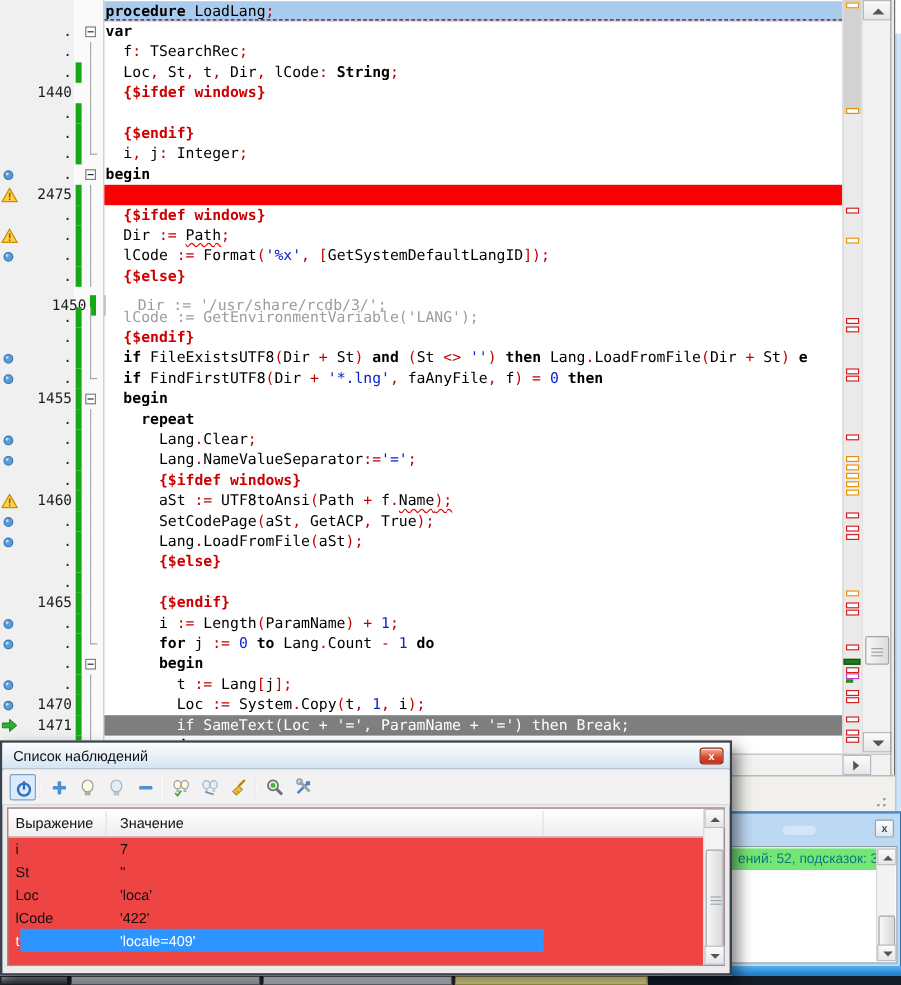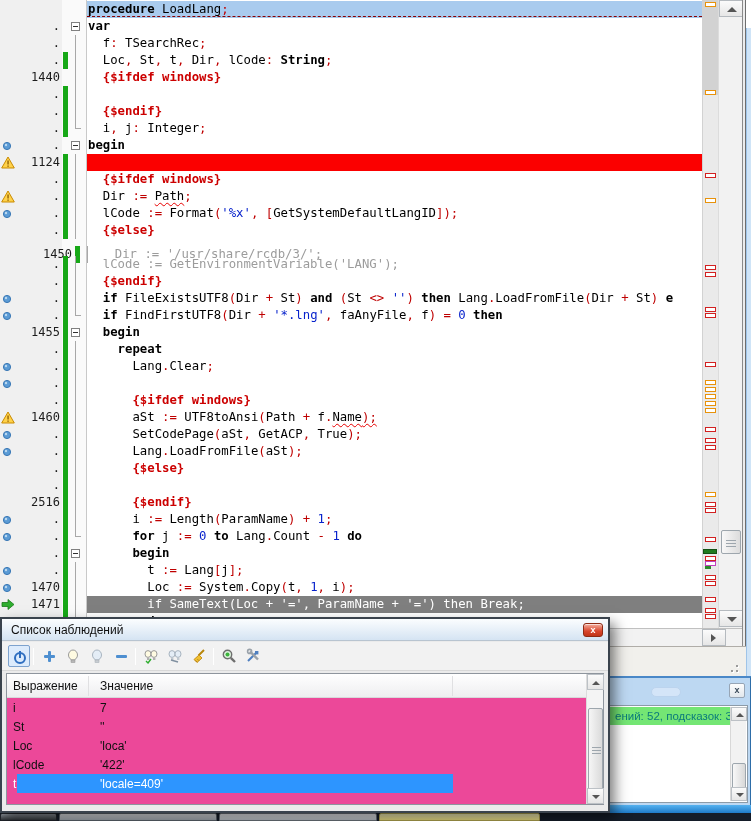--- a/index.html
+++ b/index.html
@@ -102,21 +102,21 @@
   #watch-title-text { position:absolute; left:9px; top:4px; font-size:12px; color:#101010; }
   #watch-close { position:absolute; right:5px; top:4px; width:20px; height:14px; border-radius:3px;
                  background:linear-gradient(#f4b0a0,#d8452c 60%,#c03418); border:1px solid #8e2a14;
                  color:#fff; font-size:9px; font-weight:bold; text-align:center; line-height:12px;
                  box-shadow:inset 0 1px 0 rgba(255,255,255,.6); }
   #watch-toolbar { position:absolute; left:0; right:0; top:23px; height:29px; background:#f2f2f2; border-bottom:1px solid #d8d8d8; }
   .tbtn { position:absolute; top:3px; width:22px; height:22px; border-radius:2px; }
   .tbtn.toggled { border:1px solid #7da2ce; background:#dcebfc; }
   .tbtn svg { position:absolute; left:3px; top:3px; }
   .tsep { position:absolute; top:6px; width:1px; height:17px; background:#c6c6c6; border-right:1px solid #fff; }
-  #watch-list { position:absolute; left:4px; right:4px; top:54px; bottom:6px; background:#ec4899; border:1px solid #8e959d; }
+  #watch-list { position:absolute; left:4px; right:4px; top:54px; bottom:6px; background:#ef4444; border:1px solid #8e959d; }
   #watch-header { position:absolute; left:0; right:17px; top:0; height:24px;
                   background:linear-gradient(#ffffff,#eeeef0); border-bottom:1px solid #d8d8da; }
   .hcell { position:absolute; top:5px; font-size:12px; color:#101010; }
   .hsep { position:absolute; top:2px; width:1px; height:20px; background:#e0e0e2; }
   .wrow { position:absolute; left:0; right:17px; height:19px; font-size:12px; color:#101010; }
   .wrow .sel { position:absolute; left:10px; width:436px; top:0; height:19px; background:#2d95ff; }
   .wcell-e { position:absolute; left:6px; top:3px; }
   .wcell-v { position:absolute; left:93px; top:3px; }
   .wrow.selected .wcell-e, .wrow.selected .wcell-v { color:#fff; }
   #watch-scroll { position:absolute; right:0; top:0; bottom:0; width:17px; background:#f4f4f4; border-left:1px solid #dcdcdc; }
@@ -154,21 +154,21 @@
           <div class="line" style="top: 103px;"><div class="lnum">.</div><div class="chgbar"></div><div class="fold"><div class="fline"></div></div><div class="code"><span class="c-d">  {$endif}</span></div></div>
           <div class="line" style="top: 120px;"><div class="lnum">.</div><div class="chgbar"></div><div class="fold"><div class="ftickv"></div><div class="ftickh"></div></div><div class="code"><span class="c-t">  i</span><span class="c-y">, </span><span class="c-t">j</span><span class="c-y">: </span><span class="c-t">Integer</span><span class="c-y">;</span></div></div>
           <div class="line" style="top: 137px;"><div class="licon"><svg width="13" height="13" viewBox="0 0 13 13">
                 <circle cx="6" cy="7" r="3.6" fill="#5b9bd5" stroke="#3a78b5"></circle>
                 <circle cx="5" cy="6" r="1.2" fill="#bcd9f0"></circle>
               </svg></div><div class="lnum">.</div><div class="fold"><div class="fbox"></div></div><div class="code"><span class="c-k">begin</span></div></div>
           <div class="line" style="top: 154px;"><div class="line-bg bg-err"></div><div class="licon"><svg width="14" height="13" viewBox="0 0 14 13">
                 <polygon points="7,1 13.3,12 0.7,12" fill="#ffd24a" stroke="#c88a00" stroke-width="1"></polygon>
                 <rect x="6.4" y="4.5" width="1.3" height="4" fill="#8a5a00"></rect>
                 <rect x="6.4" y="9.5" width="1.3" height="1.3" fill="#8a5a00"></rect>
-              </svg></div><div class="lnum">1124</div><div class="chgbar"></div><div class="fold"><div class="fline"></div></div></div>
+              </svg></div><div class="lnum">2475</div><div class="chgbar"></div><div class="fold"><div class="fline"></div></div></div>
           <div class="line" style="top: 171px;"><div class="lnum">.</div><div class="chgbar"></div><div class="fold"><div class="fline"></div></div><div class="code"><span class="c-d">  {$ifdef windows}</span></div></div>
           <div class="line" style="top: 188px;"><div class="licon"><svg width="14" height="13" viewBox="0 0 14 13">
                 <polygon points="7,1 13.3,12 0.7,12" fill="#ffd24a" stroke="#c88a00" stroke-width="1"></polygon>
                 <rect x="6.4" y="4.5" width="1.3" height="4" fill="#8a5a00"></rect>
                 <rect x="6.4" y="9.5" width="1.3" height="1.3" fill="#8a5a00"></rect>
               </svg></div><div class="lnum">.</div><div class="chgbar"></div><div class="fold"><div class="fline"></div></div><div class="code"><span class="c-t">  Dir </span><span class="c-y">:= </span><span class="c-t c-e">Path</span><span class="c-y">;</span></div></div>
           <div class="line" style="top: 205px;"><div class="licon"><svg width="13" height="13" viewBox="0 0 13 13">
                 <circle cx="6" cy="7" r="3.6" fill="#5b9bd5" stroke="#3a78b5"></circle>
                 <circle cx="5" cy="6" r="1.2" fill="#bcd9f0"></circle>
               </svg></div><div class="lnum">.</div><div class="chgbar"></div><div class="fold"><div class="fline"></div></div><div class="code"><span class="c-t">  lCode </span><span class="c-y">:= </span><span class="c-t">Format</span><span class="c-y">(</span><span class="c-s">'%x'</span><span class="c-y">, [</span><span class="c-t">GetSystemDefaultLangID</span><span class="c-y">]);</span></div></div>
@@ -186,38 +186,38 @@
               </svg></div><div class="lnum">.</div><div class="chgbar"></div><div class="fold"><div class="ftickv"></div><div class="ftickh"></div></div><div class="code"><span class="c-k">  if </span><span class="c-t">FindFirstUTF8</span><span class="c-y">(</span><span class="c-t">Dir </span><span class="c-y">+ </span><span class="c-s">'*.lng'</span><span class="c-y">, </span><span class="c-t">faAnyFile</span><span class="c-y">, </span><span class="c-t">f</span><span class="c-y">) = </span><span class="c-n">0</span><span class="c-k"> then</span></div></div>
           <div class="line" style="top: 324px;"><div class="lnum">1455</div><div class="chgbar"></div><div class="fold"><div class="fbox"></div></div><div class="code"><span class="c-k">  begin</span></div></div>
           <div class="line" style="top: 341px;"><div class="lnum">.</div><div class="chgbar"></div><div class="fold"><div class="fline"></div></div><div class="code"><span class="c-k">    repeat</span></div></div>
           <div class="line" style="top: 358px;"><div class="licon"><svg width="13" height="13" viewBox="0 0 13 13">
                 <circle cx="6" cy="7" r="3.6" fill="#5b9bd5" stroke="#3a78b5"></circle>
                 <circle cx="5" cy="6" r="1.2" fill="#bcd9f0"></circle>
               </svg></div><div class="lnum">.</div><div class="chgbar"></div><div class="fold"><div class="fline"></div></div><div class="code"><span class="c-t">      Lang</span><span class="c-y">.</span><span class="c-t">Clear</span><span class="c-y">;</span></div></div>
           <div class="line" style="top: 375px;"><div class="licon"><svg width="13" height="13" viewBox="0 0 13 13">
                 <circle cx="6" cy="7" r="3.6" fill="#5b9bd5" stroke="#3a78b5"></circle>
                 <circle cx="5" cy="6" r="1.2" fill="#bcd9f0"></circle>
-              </svg></div><div class="lnum">.</div><div class="chgbar"></div><div class="fold"><div class="fline"></div></div></div>
+              </svg></div><div class="lnum">.</div><div class="chgbar"></div><div class="fold"><div class="fline"></div></div><div class="code"><span class="c-t">      Lang</span><span class="c-y">.</span><span class="c-t">NameValueSeparator</span><span class="c-y">:=</span><span class="c-s">'='</span><span class="c-y">;</span></div></div>
           <div class="line" style="top: 392px;"><div class="lnum">.</div><div class="chgbar"></div><div class="fold"><div class="fline"></div></div><div class="code"><span class="c-d">      {$ifdef windows}</span></div></div>
           <div class="line" style="top: 409px;"><div class="licon"><svg width="14" height="13" viewBox="0 0 14 13">
                 <polygon points="7,1 13.3,12 0.7,12" fill="#ffd24a" stroke="#c88a00" stroke-width="1"></polygon>
                 <rect x="6.4" y="4.5" width="1.3" height="4" fill="#8a5a00"></rect>
                 <rect x="6.4" y="9.5" width="1.3" height="1.3" fill="#8a5a00"></rect>
               </svg></div><div class="lnum">1460</div><div class="chgbar"></div><div class="fold"><div class="fline"></div></div><div class="code"><span class="c-t">      aSt </span><span class="c-y">:= </span><span class="c-t">UTF8toAnsi</span><span class="c-y">(</span><span class="c-t">Path </span><span class="c-y">+ </span><span class="c-t">f</span><span class="c-y">.</span><span class="c-t c-e">Name</span><span class="c-y c-e">);</span></div></div>
           <div class="line" style="top: 426px;"><div class="licon"><svg width="13" height="13" viewBox="0 0 13 13">
                 <circle cx="6" cy="7" r="3.6" fill="#5b9bd5" stroke="#3a78b5"></circle>
                 <circle cx="5" cy="6" r="1.2" fill="#bcd9f0"></circle>
               </svg></div><div class="lnum">.</div><div class="chgbar"></div><div class="fold"><div class="fline"></div></div><div class="code"><span class="c-t">      SetCodePage</span><span class="c-y">(</span><span class="c-t">aSt</span><span class="c-y">, </span><span class="c-t">GetACP</span><span class="c-y">, </span><span class="c-t">True</span><span class="c-y">);</span></div></div>
           <div class="line" style="top: 443px;"><div class="licon"><svg width="13" height="13" viewBox="0 0 13 13">
                 <circle cx="6" cy="7" r="3.6" fill="#5b9bd5" stroke="#3a78b5"></circle>
                 <circle cx="5" cy="6" r="1.2" fill="#bcd9f0"></circle>
               </svg></div><div class="lnum">.</div><div class="chgbar"></div><div class="fold"><div class="fline"></div></div><div class="code"><span class="c-t">      Lang</span><span class="c-y">.</span><span class="c-t">LoadFromFile</span><span class="c-y">(</span><span class="c-t">aSt</span><span class="c-y">);</span></div></div>
           <div class="line" style="top: 460px;"><div class="lnum">.</div><div class="chgbar"></div><div class="fold"><div class="fline"></div></div><div class="code"><span class="c-d">      {$else}</span></div></div>
           <div class="line" style="top: 477px;"><div class="lnum">.</div><div class="chgbar"></div><div class="fold"><div class="fline"></div></div></div>
-          <div class="line" style="top: 494px;"><div class="lnum">2516</div><div class="chgbar"></div><div class="fold"><div class="fline"></div></div><div class="code"><span class="c-d">      {$endif}</span></div></div>
+          <div class="line" style="top: 494px;"><div class="lnum">1465</div><div class="chgbar"></div><div class="fold"><div class="fline"></div></div><div class="code"><span class="c-d">      {$endif}</span></div></div>
           <div class="line" style="top: 511px;"><div class="licon"><svg width="13" height="13" viewBox="0 0 13 13">
                 <circle cx="6" cy="7" r="3.6" fill="#5b9bd5" stroke="#3a78b5"></circle>
                 <circle cx="5" cy="6" r="1.2" fill="#bcd9f0"></circle>
               </svg></div><div class="lnum">.</div><div class="chgbar"></div><div class="fold"><div class="fline"></div></div><div class="code"><span class="c-t">      i </span><span class="c-y">:= </span><span class="c-t">Length</span><span class="c-y">(</span><span class="c-t">ParamName</span><span class="c-y">) + </span><span class="c-n">1</span><span class="c-y">;</span></div></div>
           <div class="line" style="top: 528px;"><div class="licon"><svg width="13" height="13" viewBox="0 0 13 13">
                 <circle cx="6" cy="7" r="3.6" fill="#5b9bd5" stroke="#3a78b5"></circle>
                 <circle cx="5" cy="6" r="1.2" fill="#bcd9f0"></circle>
               </svg></div><div class="lnum">.</div><div class="chgbar"></div><div class="fold"><div class="ftickv"></div><div class="ftickh"></div></div><div class="code"><span class="c-k">      for </span><span class="c-t">j </span><span class="c-y">:= </span><span class="c-n">0</span><span class="c-k"> to </span><span class="c-t">Lang</span><span class="c-y">.</span><span class="c-t">Count </span><span class="c-y">- </span><span class="c-n">1</span><span class="c-k"> do</span></div></div>
           <div class="line" style="top: 545px;"><div class="lnum">.</div><div class="chgbar"></div><div class="fold"><div class="fbox"></div></div><div class="code"><span class="c-k">      begin</span></div></div>
           <div class="line" style="top: 562px;"><div class="licon"><svg width="13" height="13" viewBox="0 0 13 13">

